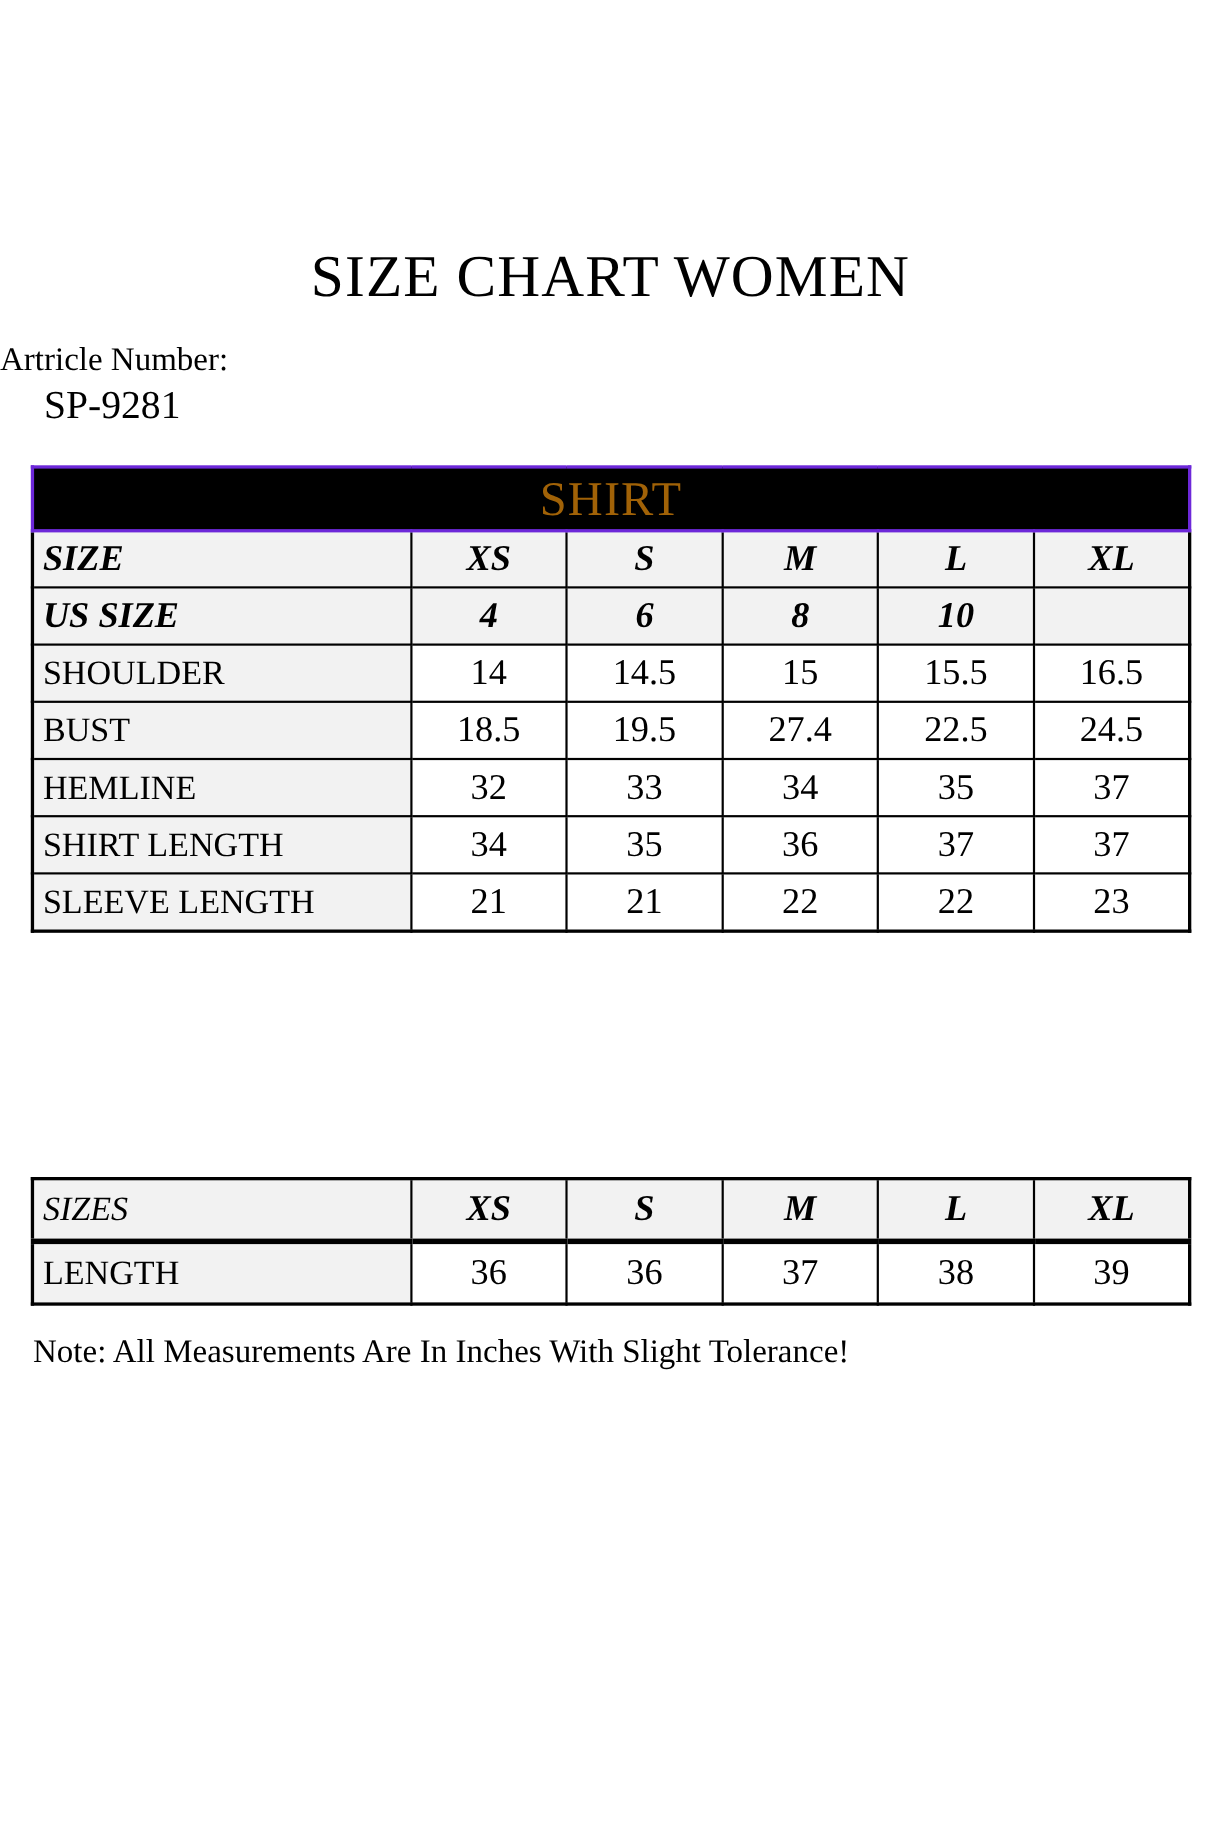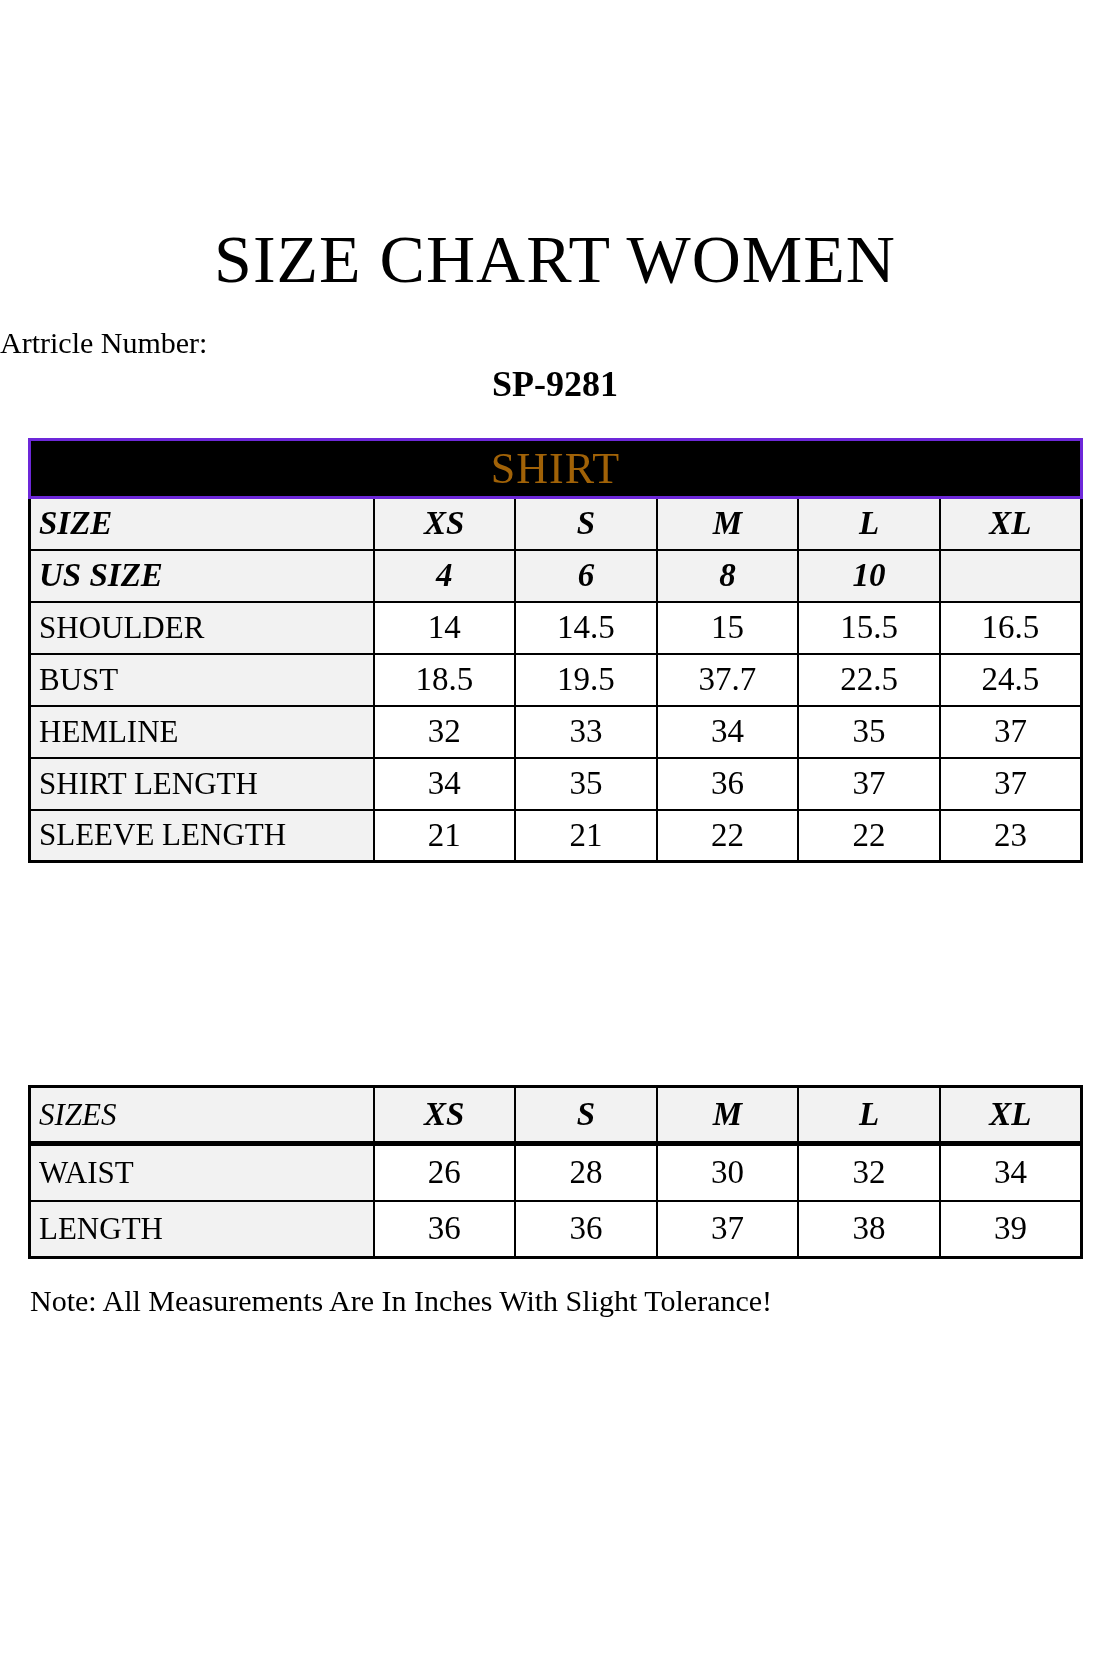--- a/index.html
+++ b/index.html
@@ -8,36 +8,37 @@
     width: 1110px;
     height: 1665px;
     background: #ffffff;
     color: #000000;
     font-family: "Liberation Serif", "DejaVu Serif", serif;
     overflow: hidden;
   }
   .page-title {
     margin: 222px 0 0 0;
     text-align: center;
-    font-size: 68px;
+    font-size: 54px;
     font-weight: 400;
     line-height: 1.1;
     letter-spacing: 1px;
   }
   .article-label {
     margin-top: 28px;
     font-size: 30px;
     line-height: 1.2;
   }
   .article-number {
     margin-top: 3px;
-    text-align: center;
+    text-align: left;
     font-size: 36px;
-    font-weight: 700;
+    font-weight: 400;
     line-height: 1.15;
+    padding-left: 40px;
   }
   table.size-table {
     border-collapse: collapse;
     table-layout: fixed;
     width: 1052px;
     margin-left: 28px;
     border: 3px solid #000;
   }
   table.shirt { margin-top: 33px; }
   table.trouser { margin-top: 222px; }
@@ -121,21 +122,21 @@
     <td>14</td>
     <td>14.5</td>
     <td>15</td>
     <td>15.5</td>
     <td>16.5</td>
   </tr>
   <tr>
     <td class="lbl">BUST</td>
     <td>18.5</td>
     <td>19.5</td>
-    <td>37.7</td>
+    <td>27.4</td>
     <td>22.5</td>
     <td>24.5</td>
   </tr>
   <tr>
     <td class="lbl">HEMLINE</td>
     <td>32</td>
     <td>33</td>
     <td>34</td>
     <td>35</td>
     <td>37</td>
@@ -171,28 +172,20 @@
   <tbody>
   <tr class="gray vbold thick">
     <td class="lbl">SIZES</td>
     <td>XS</td>
     <td>S</td>
     <td>M</td>
     <td>L</td>
     <td>XL</td>
   </tr>
   <tr>
-    <td class="lbl">WAIST</td>
-    <td>26</td>
-    <td>28</td>
-    <td>30</td>
-    <td>32</td>
-    <td>34</td>
-  </tr>
-  <tr>
     <td class="lbl">LENGTH</td>
     <td>36</td>
     <td>36</td>
     <td>37</td>
     <td>38</td>
     <td>39</td>
   </tr>
 </tbody>
   </table>
 

